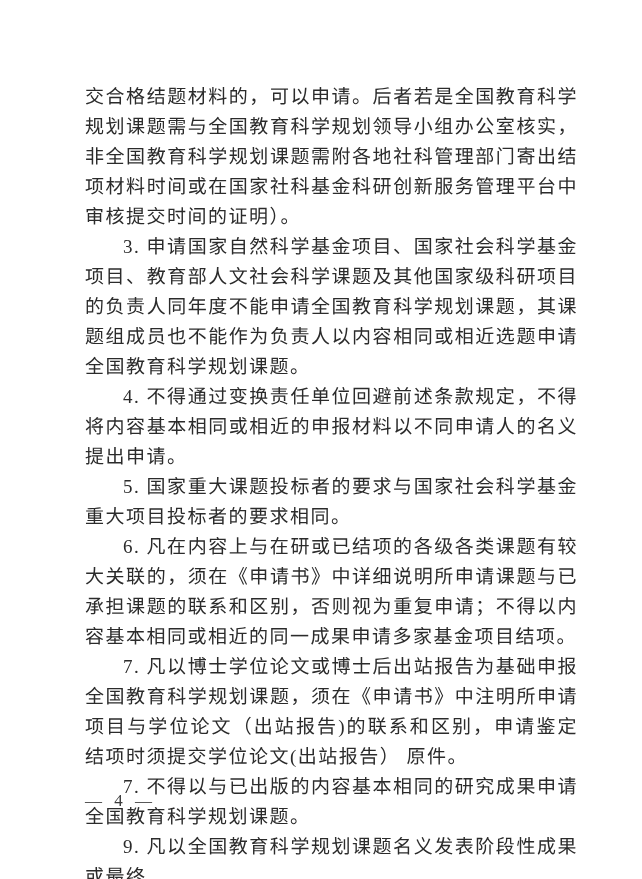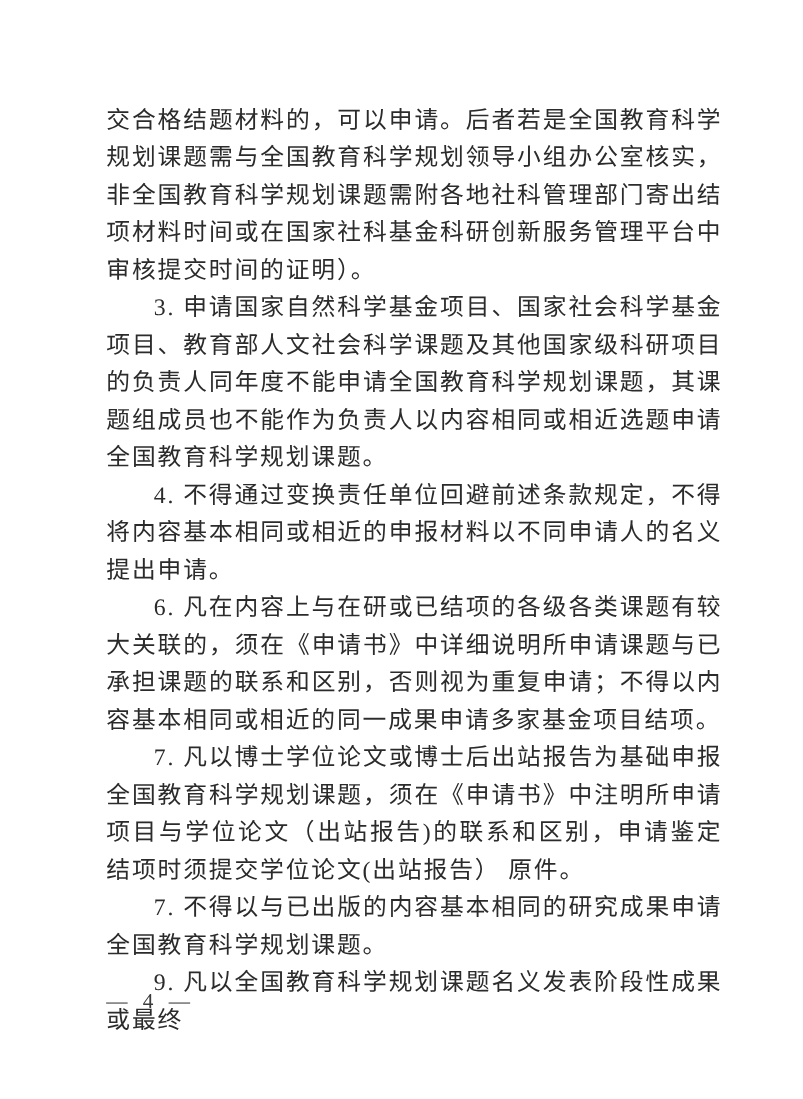--- a/index.html
+++ b/index.html
@@ -48,20 +48,21 @@
 </style>
 </head>
 <body>
 
 <div class="page">
 
   <div class="page-content">
     <p>交合格结题材料的，可以申请。后者若是全国教育科学规划课题需与全国教育科学规划领导小组办公室核实，非全国教育科学规划课题需附各地社科管理部门寄出结项材料时间或在国家社科基金科研创新服务管理平台中审核提交时间的证明）。</p>
     <p class="indent">3. 申请国家自然科学基金项目、国家社会科学基金项目、教育部人文社会科学课题及其他国家级科研项目的负责人同年度不能申请全国教育科学规划课题，其课题组成员也不能作为负责人以内容相同或相近选题申请全国教育科学规划课题。</p>
     <p class="indent">4. 不得通过变换责任单位回避前述条款规定，不得将内容基本相同或相近的申报材料以不同申请人的名义提出申请。</p>
+    <p class="indent">5. 国家重大课题投标者的要求与国家社会科学基金重大项目投标者的要求相同。</p>
     <p class="indent">6. 凡在内容上与在研或已结项的各级各类课题有较大关联的，须在《申请书》中详细说明所申请课题与已承担课题的联系和区别，否则视为重复申请；不得以内容基本相同或相近的同一成果申请多家基金项目结项。</p>
     <p class="indent">7. 凡以博士学位论文或博士后出站报告为基础申报全国教育科学规划课题，须在《申请书》中注明所申请项目与学位论文（出站报告)的联系和区别，申请鉴定结项时须提交学位论文(出站报告） 原件。</p>
     <p class="indent">7. 不得以与已出版的内容基本相同的研究成果申请全国教育科学规划课题。</p>
     <p class="indent">9. 凡以全国教育科学规划课题名义发表阶段性成果或最终</p>
   </div>
 
   <div class="page-footer">— 4 —</div>
 
 </div>
 

